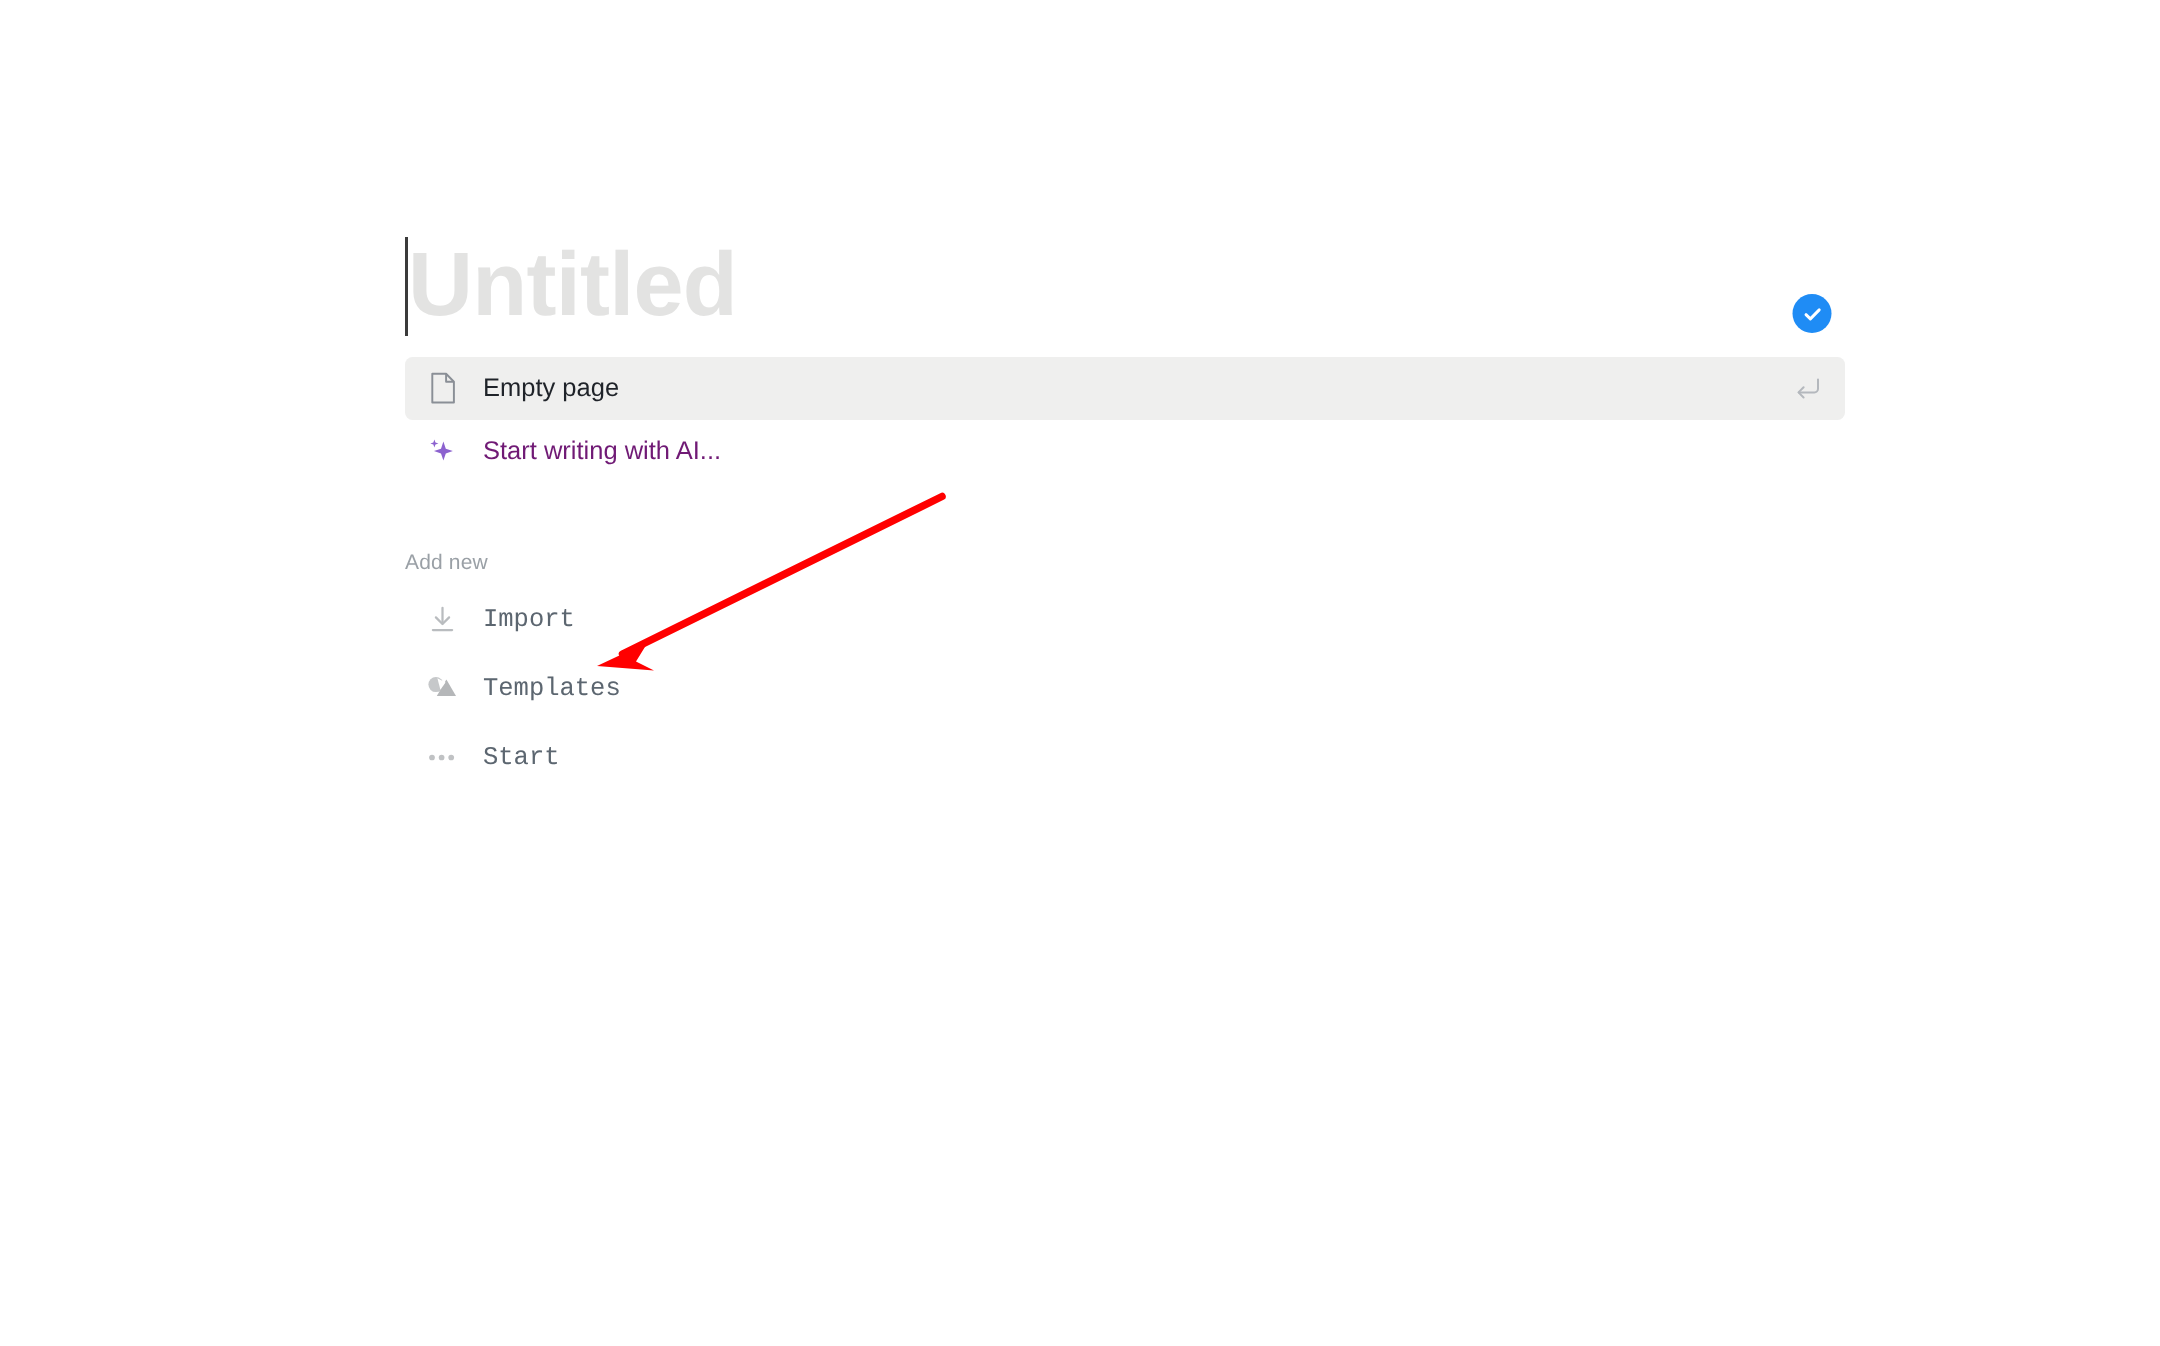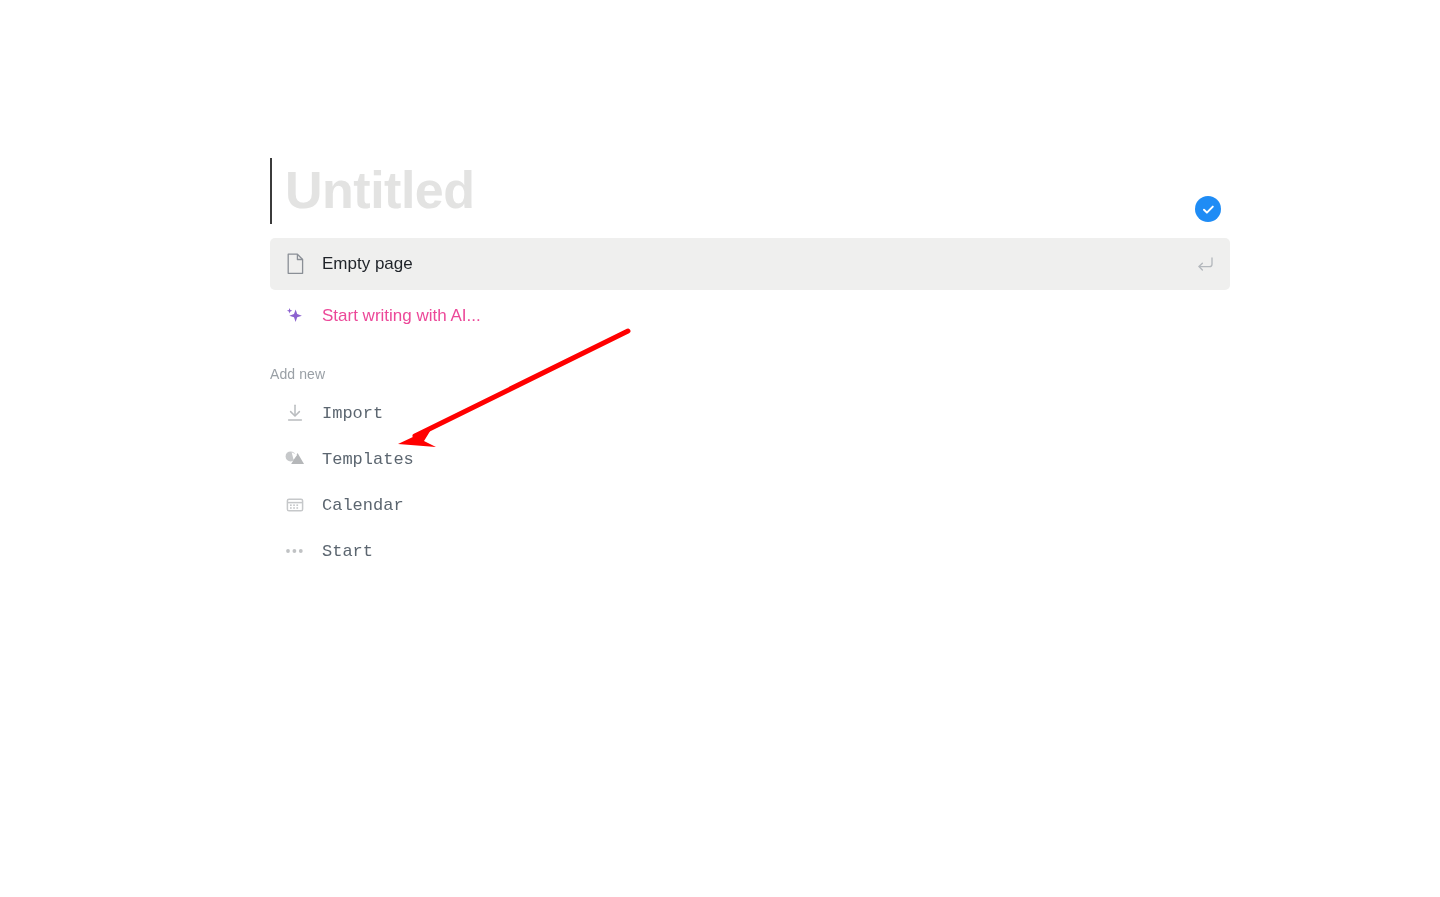--- a/index.html
+++ b/index.html
@@ -30,23 +30,23 @@
   .title-caret {
     position: absolute;
     left: 0px;
     top: 3px;
     width: 2px;
     height: 66px;
     background: #3b3b3b;
   }
   .title-placeholder {
     position: absolute;
-    left: 15px;
+    left: 2px;
     top: 0px;
-    font-size: 52px;
+    font-size: 60px;
     line-height: 70px;
     font-weight: 700;
     color: #e3e3e2;
     letter-spacing: -0.5px;
     white-space: nowrap;
     user-select: none;
   }
 
   
   .confirm-badge {
@@ -68,37 +68,37 @@
     position: absolute;
     left: 270px;
     top: 238px;
     width: 960px;
   }
 
   .sugg-row {
     position: relative;
     display: flex;
     align-items: center;
-    height: 52px;
+    height: 42px;
     border-radius: 5px;
     padding: 0 2px 0 10px;
   }
   .sugg-row.selected { background: #efefee; }
 
   .sugg-icon {
     width: 30px;
     flex: 0 0 30px;
     display: flex;
     align-items: center;
     justify-content: center;
     margin-right: 12px;
   }
   .sugg-label {
     font-size: 17px;
-    color: #ec4899;
+    color: #701a75;
     white-space: nowrap;
   }
   .sugg-row.selected .sugg-label { color: #1f2329; }
 
   .sugg-enter {
     position: absolute;
     right: 16px;
     top: 50%;
     transform: translateY(-50%);
     display: flex;
@@ -222,37 +222,20 @@
           <path d="M14.6 5.0 L21.0 16.0 H8.2 Z" fill="#b5b7b9"></path>
           <path d="M8.6 4.2 L14.0 7.0 L10.6 11.8 Z" fill="#ffffff"></path>
         </svg>
       </span>
       <span class="menu-label">Templates</span>
     </div>
 
 
 
 
-    <div class="menu-row">
-      <span class="menu-icon">
-        <svg width="22" height="22" viewBox="0 0 22 22" aria-hidden="true">
-          <rect x="3.4" y="5.2" width="15.2" height="11.6" rx="1.6" fill="none" stroke="#c6c8ca" stroke-width="1.5"></rect>
-          <path d="M3.4 8.6 H18.6" fill="none" stroke="#c6c8ca" stroke-width="1.5"></path>
-          <g fill="#c6c8ca">
-            <rect x="6.0" y="10.4" width="1.7" height="1.6"></rect>
-            <rect x="9.2" y="10.4" width="1.7" height="1.6"></rect>
-            <rect x="12.4" y="10.4" width="1.7" height="1.6"></rect>
-            <rect x="6.0" y="13.2" width="1.7" height="1.6"></rect>
-            <rect x="9.2" y="13.2" width="1.7" height="1.6"></rect>
-            <rect x="12.4" y="13.2" width="1.7" height="1.6"></rect>
-          </g>
-        </svg>
-      </span>
-      <span class="menu-label">Calendar</span>
-    </div>
 
     <div class="menu-row">
       <span class="menu-icon">
         <svg width="24" height="22" viewBox="0 0 24 22" aria-hidden="true">
           <circle cx="5.0" cy="11" r="1.9" fill="#c0c2c4"></circle>
           <circle cx="11.4" cy="11" r="1.9" fill="#c0c2c4"></circle>
           <circle cx="17.8" cy="11" r="1.9" fill="#c0c2c4"></circle>
         </svg>
       </span>
       <span class="menu-label">Start</span>

